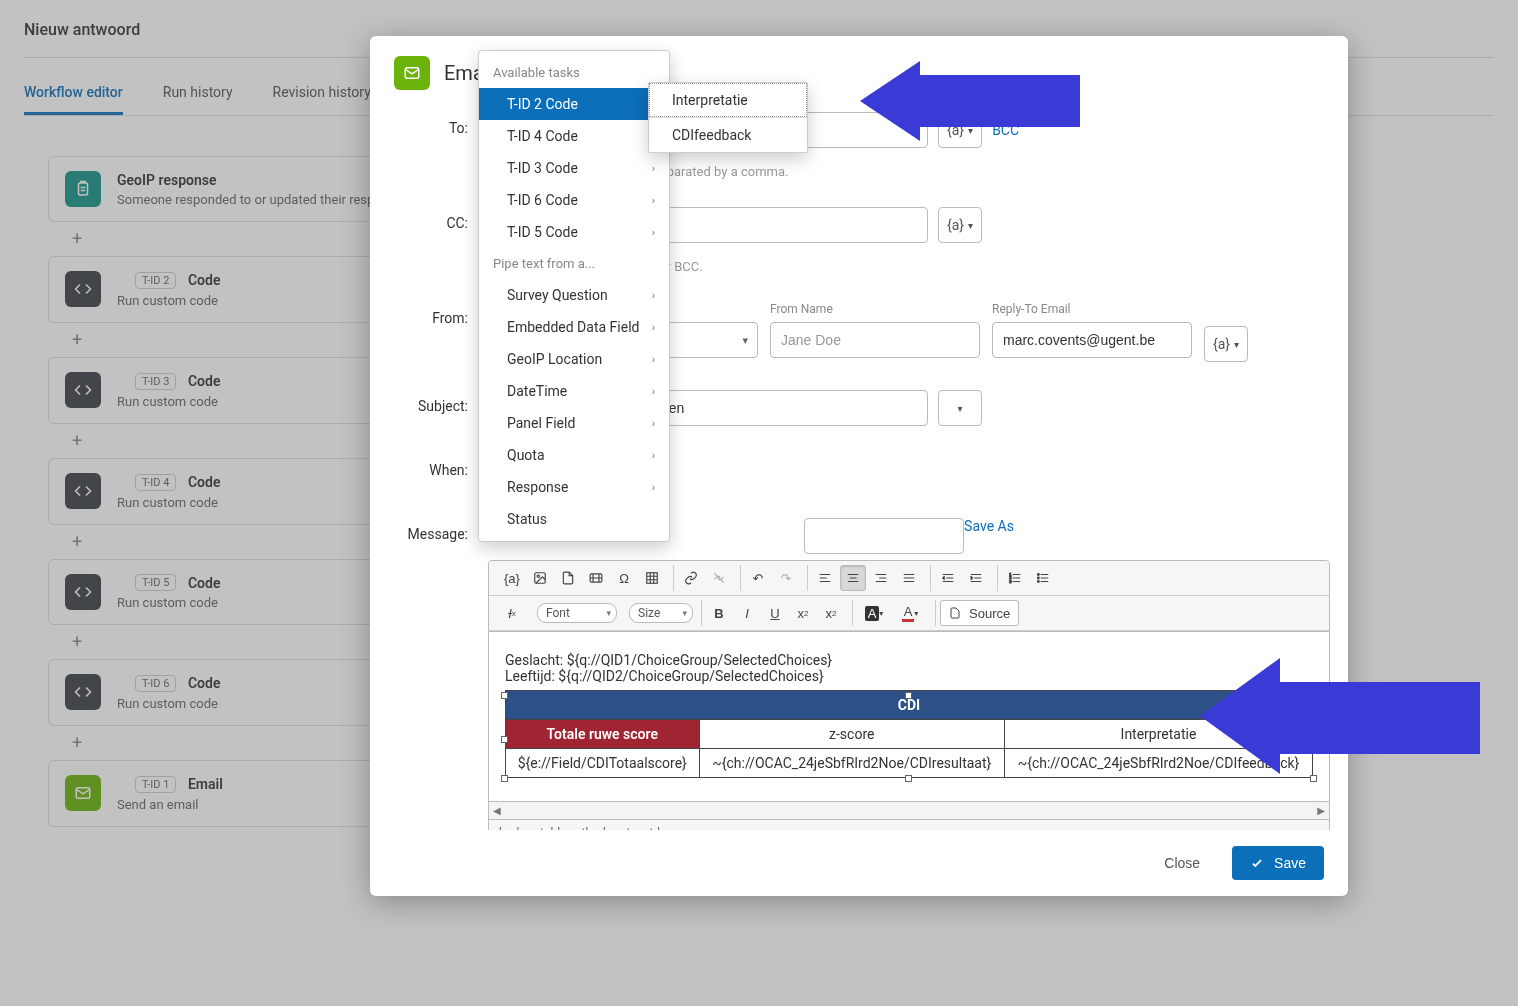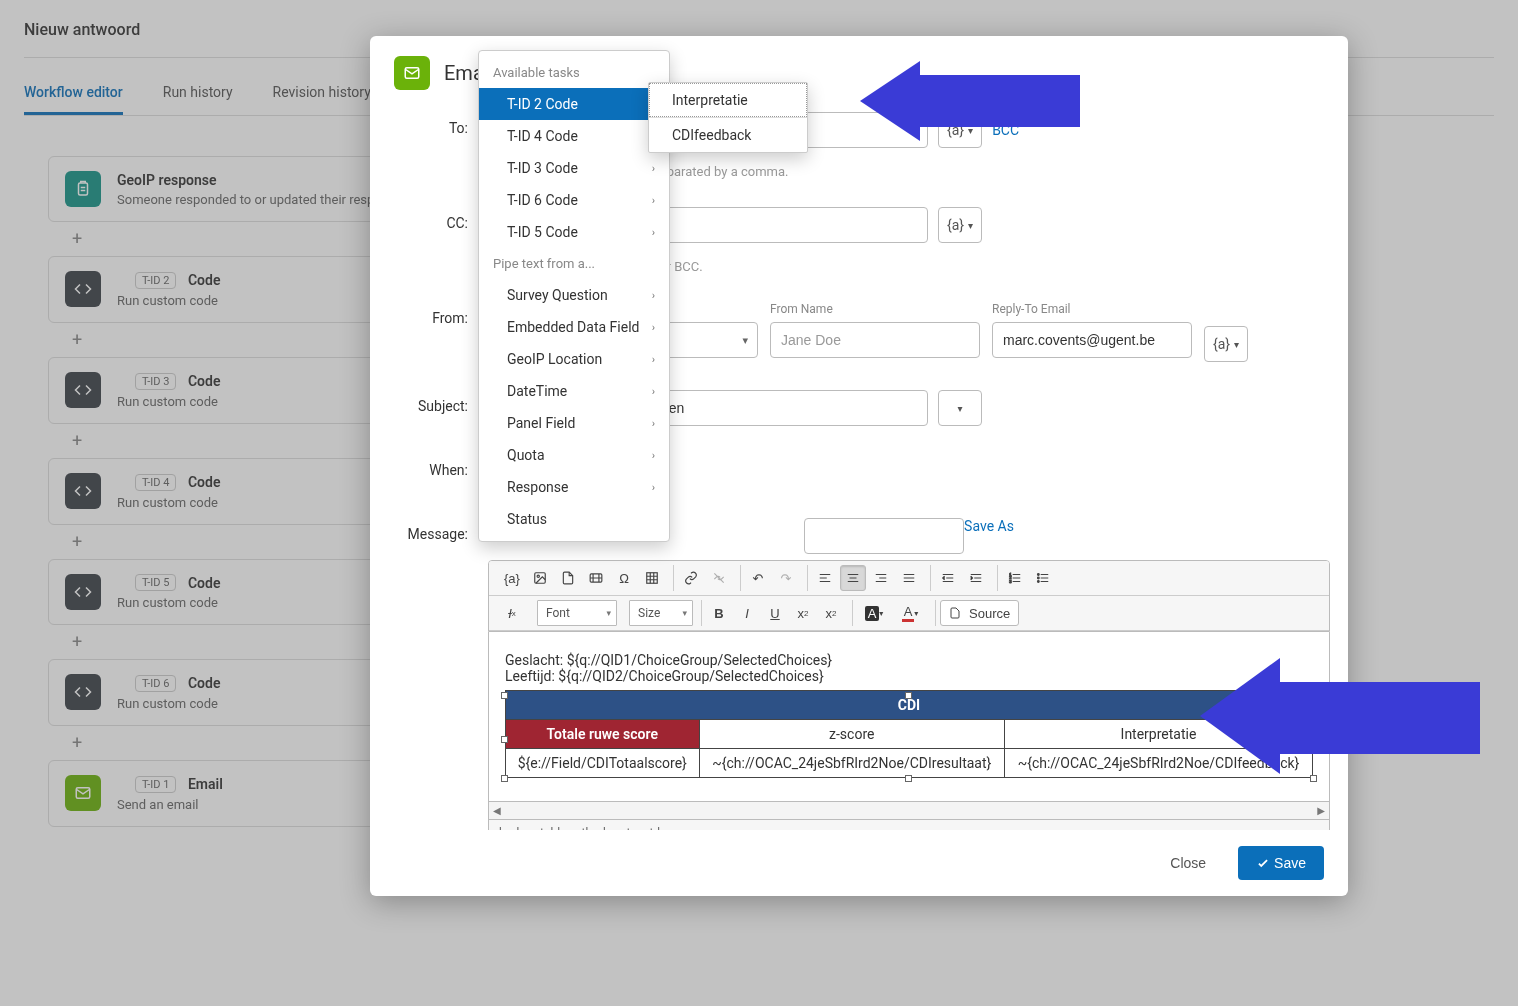--- a/index.html
+++ b/index.html
@@ -76,42 +76,42 @@
 .select-input .caret-abs { position:absolute; right:10px; top:50%; transform:translateY(-50%); font-size:11px; color:#666; pointer-events:none;}
 
 .msg-toolbar-wrap { border:1px solid #bbb; border-radius:4px 4px 0 0; overflow:hidden; }
 .tb { background:#f6f6f6; border-bottom:1px solid #ccc; padding:4px 6px; display:flex; gap:4px; flex-wrap:wrap; align-items:center;}
 .tb .grp { display:flex; gap:2px; padding:0 4px; align-items:center;}
 .tb button {
   border:1px solid transparent; background:transparent; width:26px; height:26px; border-radius:3px; cursor:pointer;
   display:inline-flex; align-items:center; justify-content:center; font-size:13px; color:#444;
 }
 .tb button.active { background:#d8d8d8; border-color:#bbb; box-shadow:inset 0 1px 2px rgba(0,0,0,0.15); }
-.tb .sel { border:1px solid #bbb; border-radius:1px; height:26px; background:#fff; padding:0 18px 0 8px; font-size:12px; color:#555; position:relative; display:inline-flex; align-items:center;}
+.tb .sel { border:1px solid #bbb; border-radius:9px; height:20px; background:#fff; padding:0 18px 0 8px; font-size:12px; color:#555; position:relative; display:inline-flex; align-items:center;}
 .tb .sel .car { position:absolute; right:5px; font-size:9px; color:#777;}
 .tb .srcbtn { width:auto; padding:0 8px; border:1px solid #bbb; background:#fff; display:inline-flex; gap:8px;}
 .editor-area {
   border:1px solid #bbb; border-top:none; padding:20px 16px 4px; font-size:14px; color:#333; position:relative; min-height:170px;
 }
 .editor-table { border-collapse:collapse; width:100%; margin-top:6px; }
 .editor-table td, .editor-table th { border:1px solid #444; padding:6px 10px; text-align:center; font-size:14px; }
 .cdi-head { background:#2d5186; color:#fff; font-weight:700; text-align:left; padding-left:8px;}
 .th-red { background:#9f2532; color:#fff; font-weight:600;}
 .th-plain { background:#fff; font-weight:400;}
 .handle { width:7px; height:7px; background:#fff; border:1px solid #666; position:absolute; }
 .editor-scroll { overflow-x:auto; border:1px solid #bbb; border-top:none; }
 .path-bar { border:1px solid #bbb; border-top:none; background:#f6f6f6; padding:6px 10px; font-size:12px; color:#666;}
 .path-bar span { margin-right:12px; cursor:pointer; }
 
 .modal-footer {
   display:flex; justify-content:flex-end; gap:14px; padding:16px 24px; align-items:center;
 }
 .btn { border-radius:4px; padding:9px 18px; font-size:14px; cursor:pointer; border:none;}
 .btn.secondary { background:transparent; color:#555; }
-.btn.primary { background:#0b6fba; color:#fff; display:inline-flex; align-items:center; gap:4px; font-weight:500;}
+.btn.primary { background:#0b6fba; color:#fff; display:inline-flex; align-items:center; gap:10px; font-weight:500;}
 
 
 .menu {
   position:absolute; background:#fff; border:1px solid #ccc; border-radius:4px;
   box-shadow:0 6px 18px rgba(0,0,0,0.2); font-size:14px; min-width:168px; padding:6px 0;
   z-index:50;
 }
 .menu .hdr { color:#888; padding:8px 14px; font-size:13px; }
 .menu .item { padding:8px 14px 8px 28px; cursor:pointer; display:flex; justify-content:space-between; align-items:center; color:#333;}
 .menu .item .chev { font-size:11px; color:#777; }

